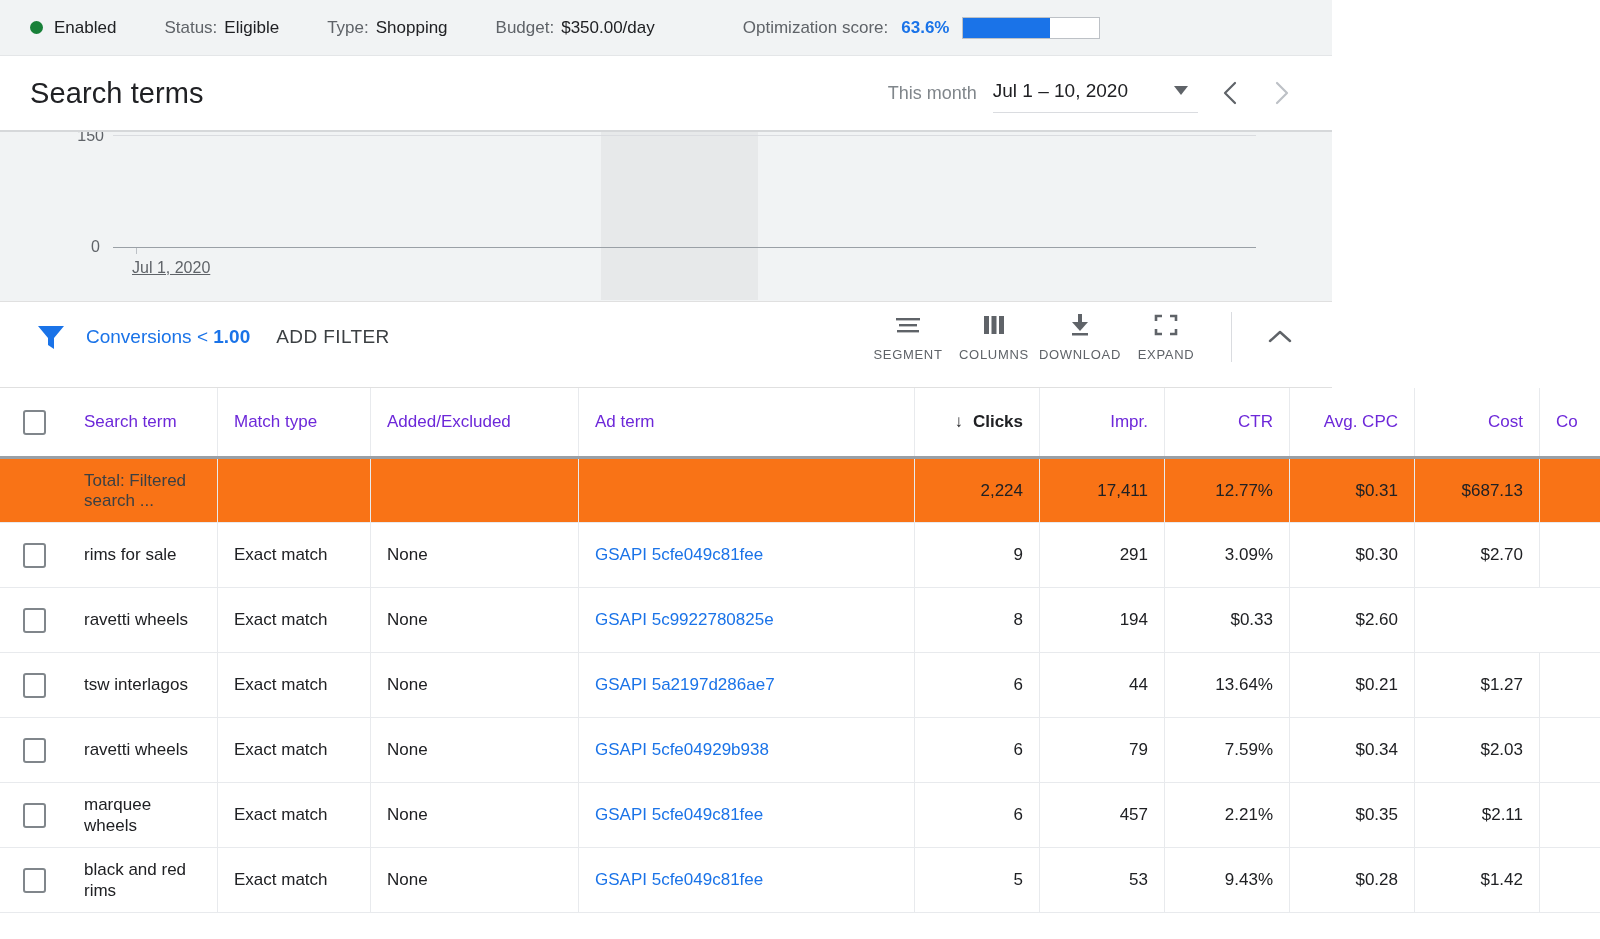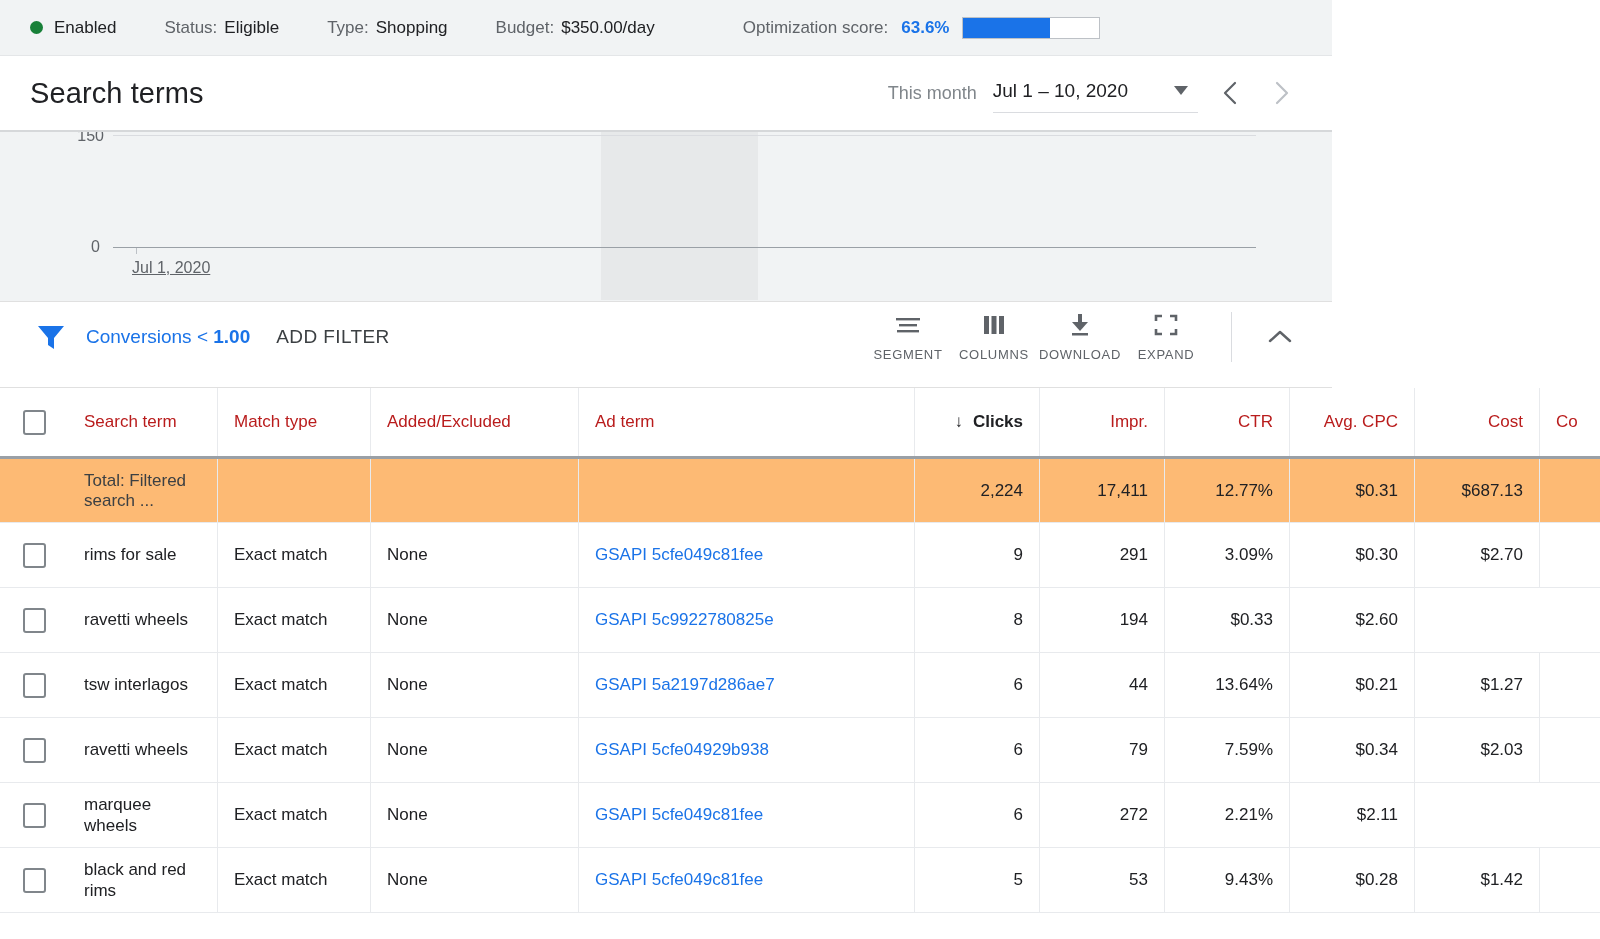--- a/index.html
+++ b/index.html
@@ -122,41 +122,41 @@
   .collapse-btn { width: 44px; display: flex; align-items: center; justify-content: center; }
 
   
   .table { width: 1600px; font-size: 17px; }
   .trow { display: flex; align-items: stretch; }
   .thead { border-bottom: 3px solid #9aa0a6; background: #fff; }
   .th, .td {
     padding: 0 16px; display: flex; align-items: center;
     border-right: 1px solid #e8eaed; overflow: hidden;
   }
-  .th { height: 68px; color: #b91c1c; }
+  .th { height: 68px; color: #6d28d9; }
   .td { color: #202124; }
   .num { justify-content: flex-end; text-align: right; }
   .c-check { width: 68px; justify-content: center; border-right: none; padding: 0; }
   .c-term  { width: 150px; }
   .c-match { width: 153px; }
   .c-added { width: 208px; }
   .c-adgrp { width: 336px; }
   .c-clicks{ width: 125px; }
   .c-impr  { width: 125px; }
   .c-ctr   { width: 125px; }
   .c-cpc   { width: 125px; }
   .c-cost  { width: 125px; }
   .c-conv  { width: 60px; border-right: none; }
   .th.sorted { font-weight: bold; color: #202124; }
   .sort-arrow { margin-right: 10px; font-size: 17px; font-weight: normal; }
   .checkbox {
     width: 23px; height: 25px; border: 2px solid #80868b;
     border-radius: 3px; background: #fff;
   }
-  .total-row { background: #fdba74; border-bottom: 1px solid #e8eaed; }
+  .total-row { background: #f97316; border-bottom: 1px solid #e8eaed; }
   .total-row .td { height: 63px; }
   .total-label { color: #3c4043; }
   .data-row { border-bottom: 1px solid #e8eaed; background: #fff; }
   .data-row .td { height: 64px; }
   .link { color: #1a73e8; }
   .wrap { white-space: normal; line-height: 1.25; }
   .clipped { overflow: hidden; }
 </style>
 </head>
 <body>
@@ -402,22 +402,23 @@
           <div class="td c-check">
             <span class="checkbox"></span>
           </div>
           <div class="td c-term wrap">marquee wheels</div>
           <div class="td c-match">Exact match</div>
           <div class="td c-added">None</div>
           <div class="td c-adgrp">
             <span class="link">GSAPI 5cfe049c81fee</span>
           </div>
           <div class="td c-clicks num">6</div>
-          <div class="td c-impr num">272</div>
+          <div class="td c-impr num">457</div>
           <div class="td c-ctr num">2.21%</div>
+          <div class="td c-cpc num">$0.35</div>
           <div class="td c-cost num">$2.11</div>
           <div class="td c-conv"></div>
         </div>
         <div class="trow data-row">
           <div class="td c-check">
             <span class="checkbox"></span>
           </div>
           <div class="td c-term wrap">black and red rims</div>
           <div class="td c-match">Exact match</div>
           <div class="td c-added">None</div>

